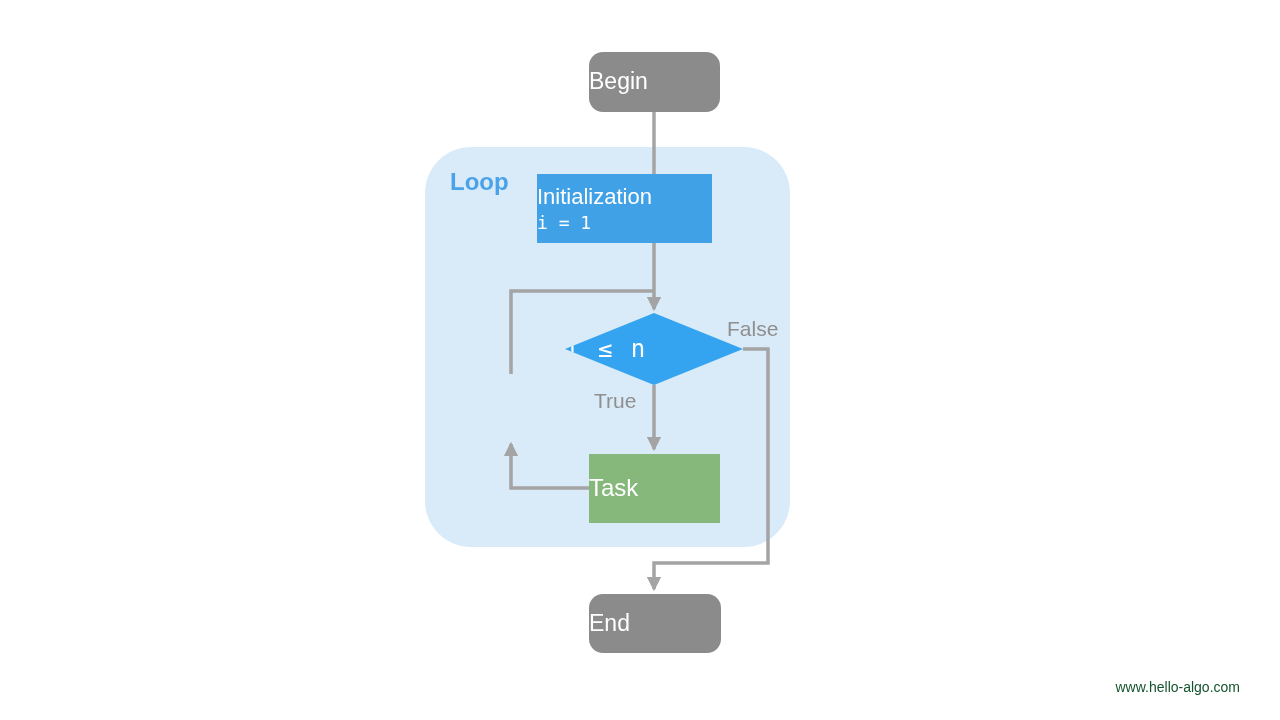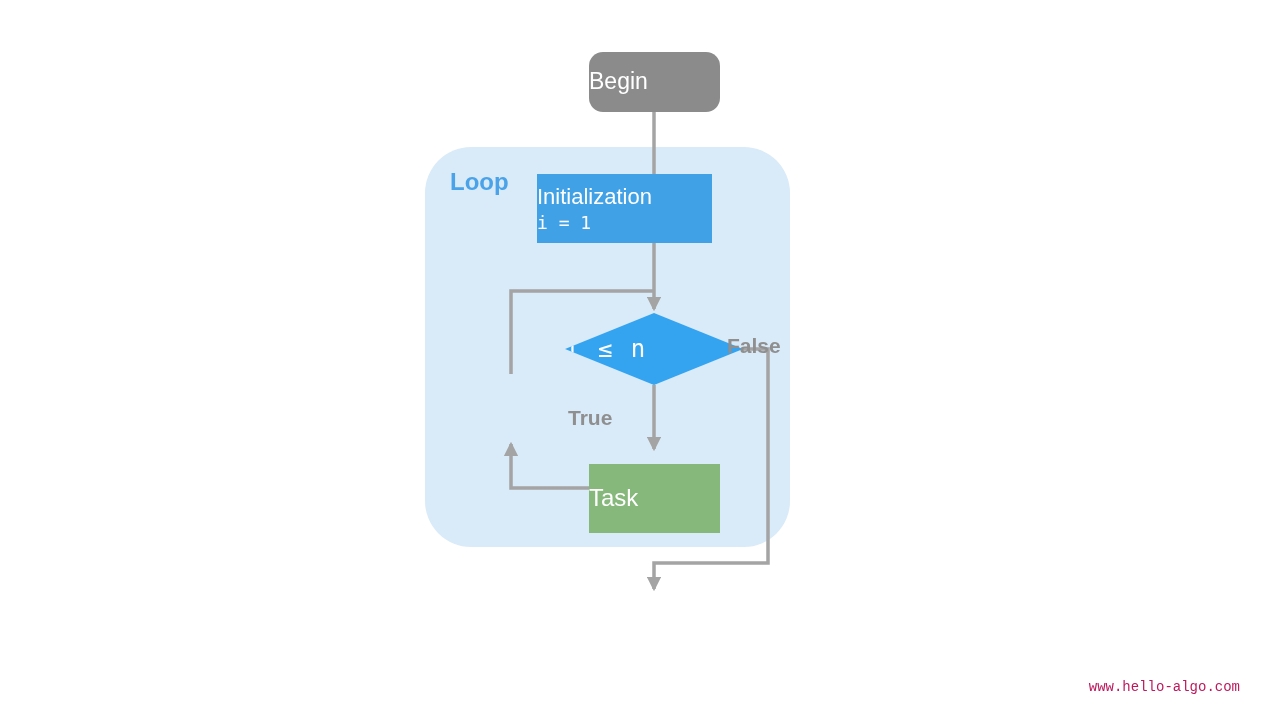--- a/index.html
+++ b/index.html
@@ -57,50 +57,49 @@
   }
   .process .code{
     font-family:"DejaVu Sans Mono", monospace;
     font-size:18px;
     margin-top:2px;
   }
   .node-begin{left:589px;top:52px;width:131px;height:60px;}
   .node-init{left:537px;top:174px;width:175px;height:69px;}
   .node-update{left:443px;top:372px;width:133px;height:67px;}
   .node-task{
-    left:589px;top:464px;width:131px;height:69px;
+    left:589px;top:454px;width:131px;height:69px;
     background:#85b87a;font-size:24px;
   }
   .node-end{left:589px;top:594px;width:132px;height:59px;}
 
   .node-diamond{
     left:565px;top:313px;width:178px;height:72px;
     background:#34a4f0;
     clip-path:polygon(50% 0, 100% 50%, 50% 100%, 0 50%);
     font-family:"DejaVu Sans Mono", monospace;
     font-size:24px;
     letter-spacing:2px;
   }
 
   .edge-label{
     position:absolute;
-    font-size:21px;font-weight:bold;
+    font-size:21px;font-weight:normal;
     color:#8f8f8f;
     z-index:4;
-    margin-top:17px;
   }
-  .label-true{left:568px;top:389px;}
+  .label-true{left:594px;top:389px;}
   .label-false{left:727px;top:317px;}
 
   .watermark{
     position:absolute;
     right:40px;top:679px;
-    font-family:Liberation Mono, monospace;
+    font-family:Liberation Sans, sans-serif;
     font-size:14px;
-    color:#be185d;
+    color:#14532d;
     z-index:4;
   }
 </style>
 </head>
 <body>
 
 <div class="canvas">
 
   <div class="loop-container"></div>
   <div class="loop-label">Loop</div>
@@ -136,19 +135,22 @@
 
   <div class="node node-diamond">
     <span>i ≤ n</span>
   </div>
 
 
   <div class="node node-task">
     <span>Task</span>
   </div>
 
+  <div class="node terminal node-end">
+    <span>End</span>
+  </div>
 
   <div class="edge-label label-true">True</div>
   <div class="edge-label label-false">False</div>
 
   <div class="watermark">www.hello-algo.com</div>
 
 </div>
 
 </body></html>

